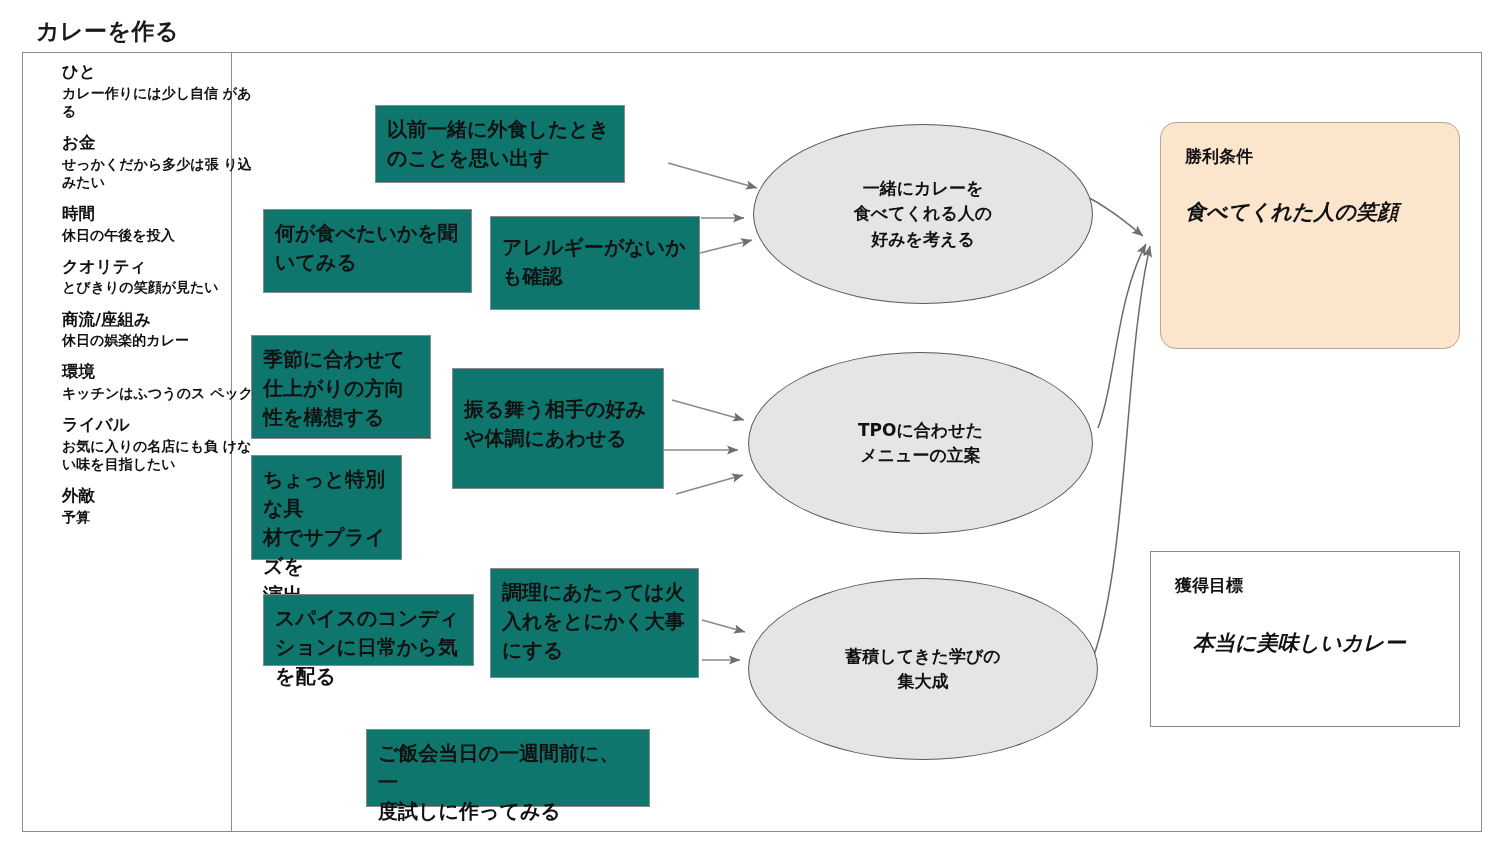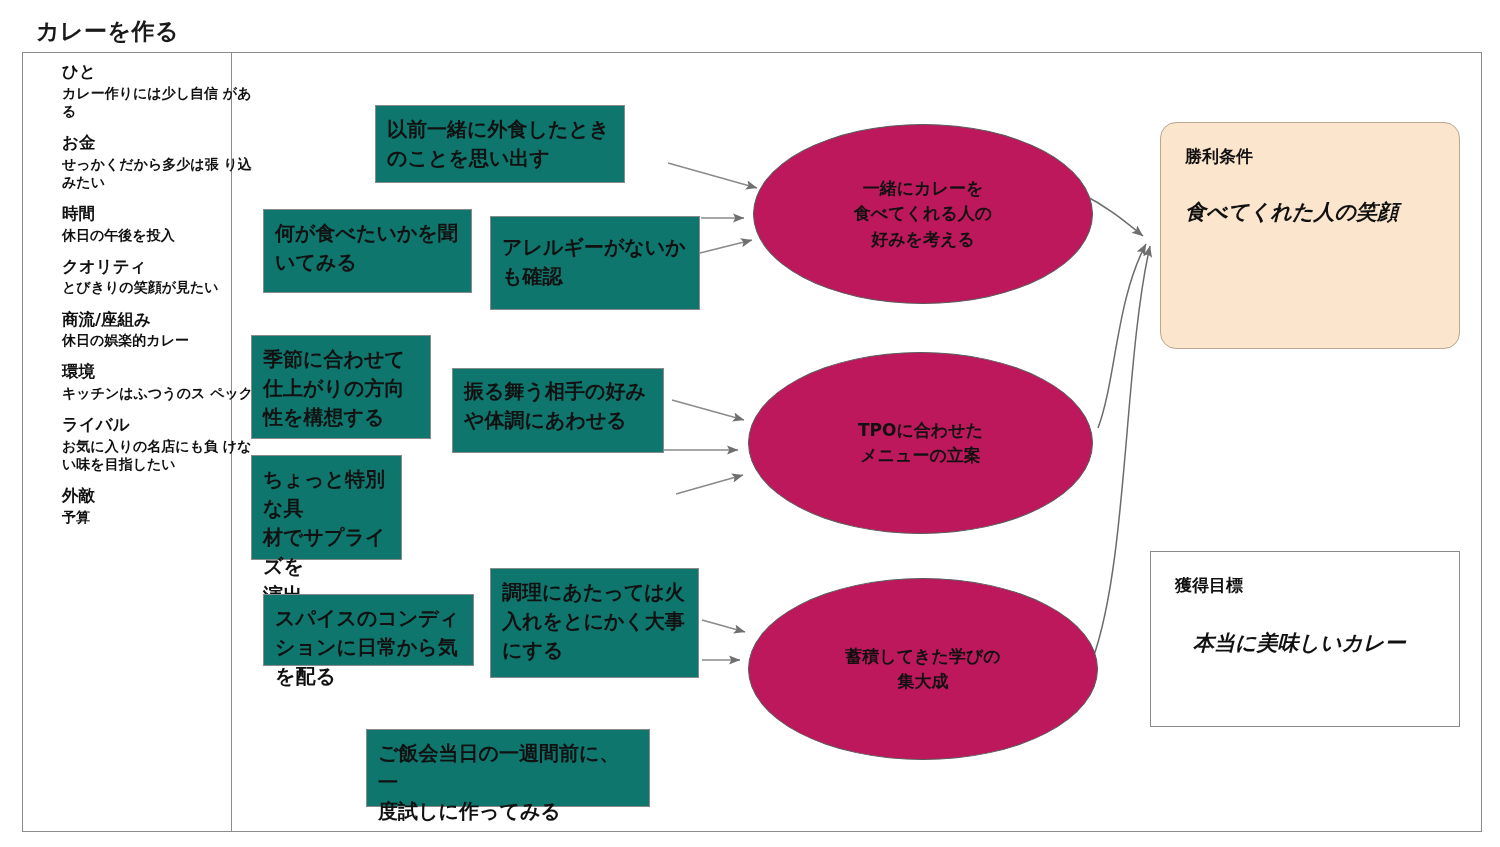--- a/index.html
+++ b/index.html
@@ -37,21 +37,21 @@
   .box{
     position:absolute;box-sizing:border-box;
     border:1.4px solid #8a8a8a;background:#0f766e;
     font-size:20px;font-weight:600;line-height:1.45;color:#111;
     padding:9px 11px;
   }
 
   
   .ellipse{
     position:absolute;box-sizing:border-box;
-    border:1.4px solid #5a5a5a;border-radius:50%;background:#be185d;
+    border:1.4px solid #5a5a5a;border-radius:50%;background:#e5e5e5;
     display:flex;align-items:center;justify-content:center;text-align:center;
     font-size:17px;font-weight:600;line-height:1.5;color:#111;
   }
 
   
   .panel{
     position:absolute;box-sizing:border-box;background:#fff;
     border:1.4px solid #8a8a8a;padding:22px 24px;
   }
   .panel.accent{
@@ -143,21 +143,21 @@
   <div class="box" style="left:263px;top:209px;width:209px;height:84px;white-space:pre-line;">何が食べたいかを聞
 いてみる</div>
 
   <div class="box" style="left:490px;top:216px;width:210px;height:94px;white-space:pre-line;padding-top:16px;">アレルギーがないか
 も確認</div>
 
   <div class="box" style="left:251px;top:335px;width:180px;height:104px;white-space:pre-line;">季節に合わせて
 仕上がりの方向
 性を構想する</div>
 
-  <div class="box" style="left:452px;top:368px;width:212px;height:85px;white-space:pre-line;padding-top:8px;">振る舞う相手の好み
+  <div class="box" style="left:452px;top:368px;width:212px;height:121px;white-space:pre-line;padding-top:26px;">振る舞う相手の好み
 や体調にあわせる</div>
 
   <div class="box" style="left:251px;top:455px;width:151px;height:105px;white-space:pre-line;">ちょっと特別な具
 材でサプライズを
 演出</div>
 
   <div class="box" style="left:490px;top:568px;width:209px;height:110px;white-space:pre-line;">調理にあたっては火
 入れをとにかく大事
 にする</div>
 

